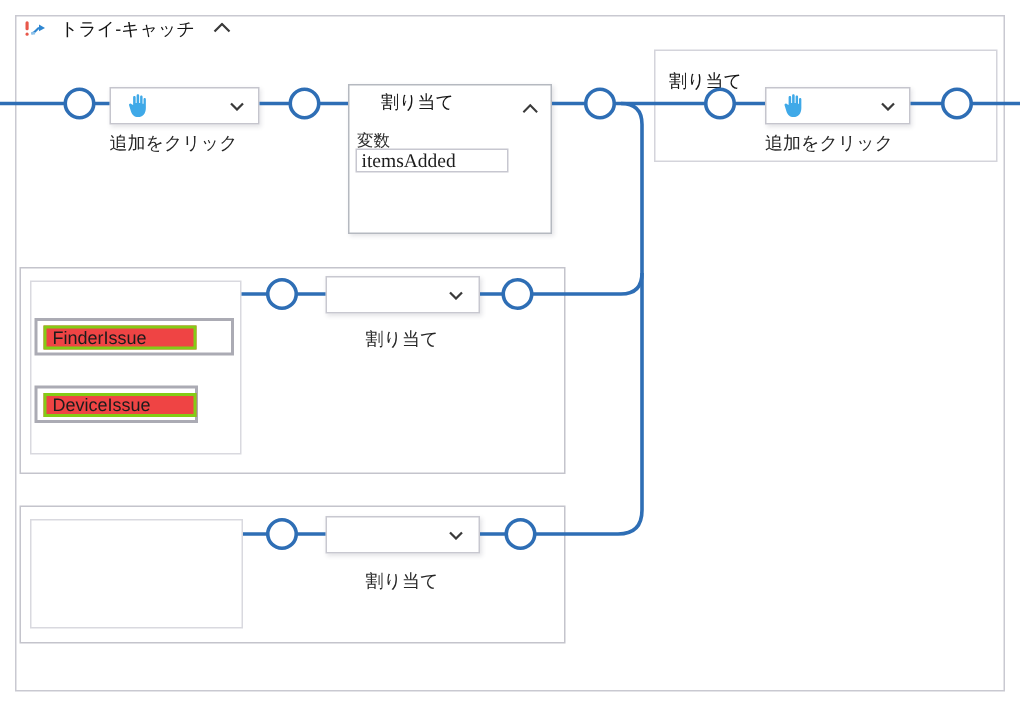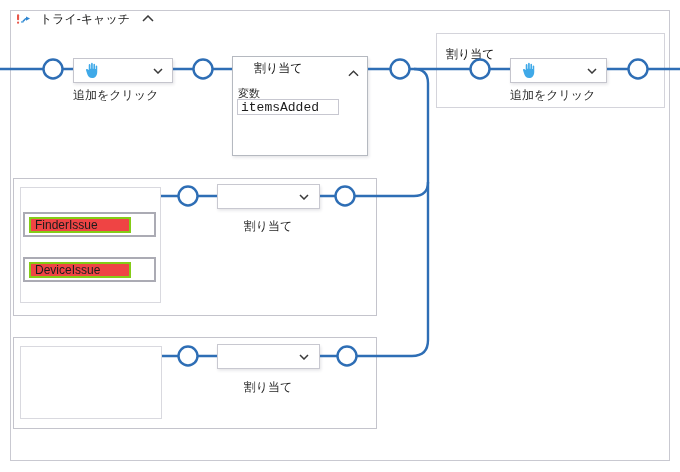--- a/index.html
+++ b/index.html
@@ -20,21 +20,21 @@
   .hand-btn{width:100px;height:25px;border:1px solid #c5c5cd;background:#fff;display:flex;align-items:center;
     justify-content:space-between;padding:0 9px;box-sizing:border-box;cursor:pointer;}
   .hint-label{font-size:12px;color:#262626;text-align:left;white-space:nowrap;}
   
   .assign-box{left:232px;top:56px;width:136px;height:100px;border:1px solid #b5b9c0;}
   .assign-head{position:relative;height:22px;display:flex;align-items:center;}
   .assign-title{margin-left:21px;font-size:12px;color:#141414;}
   .assign-head .chev{position:absolute;right:8px;top:6px;cursor:pointer;}
   .field-label{font-size:11px;color:#2e2e2e;white-space:nowrap;}
   .text-input{box-sizing:border-box;width:102px;height:16px;border:1px solid #c7c7d0;background:#fff;
-    font-family:Liberation Mono, monospace;font-size:13px;color:#1c1c1c;padding:0 3px;outline:none;}
+    font-family:Liberation Serif, serif;font-size:13px;color:#1c1c1c;padding:0 3px;outline:none;}
   
   .finally-box{left:436px;top:33px;width:229px;height:75px;border:1px solid #d4d4db;background:#fff;box-sizing:border-box;}
   .finally-title{left:446px;top:46px;font-size:12px;color:#141414;}
   
   .catch-box{border:1.5px solid #c4c4cc;background:#fff;box-sizing:border-box;}
   .catch-inner{border:1px solid #d9d9df;background:#fff;box-sizing:border-box;}
   .exc-field{border:2px solid #ababb4;background:#fff;box-sizing:border-box;display:flex;align-items:center;padding-left:4px;}
   .exc-input{box-sizing:border-box;width:102px;height:16px;border:2px solid #84cc16;background:#ef4444;
     font-family:"Liberation Sans","DejaVu Sans",sans-serif;font-size:12px;color:#1c1c1c;padding:0 4px;outline:none;}
   
@@ -111,21 +111,21 @@
         </svg>
     </span>
   </div>
   <div class="abs hint-label" style="left:510px;top:87px;width:97px;">追加をクリック</div>
 
   <div class="abs catch-box" style="left:13px;top:178px;width:364px;height:138px;"></div>
   <div class="abs catch-inner" style="left:20px;top:187px;width:141px;height:116px;"></div>
   <div class="abs exc-field" style="left:23px;top:212px;width:133px;height:25px;">
     <input class="exc-input" value="FinderIssue" style="">
   </div>
-  <div class="abs exc-field" style="left:23px;top:257px;width:133px;height:25px;">
+  <div class="abs exc-field" style="left:23px;top:257px;width:109px;height:25px;">
     <input class="exc-input" value="DeviceIssue" style="">
   </div>
   <div class="abs dropdown shadow" style="left:217px;top:184px;">
     <span style="display:inline-flex;">
       <svg width="10" height="6" viewBox="0 0 10 6">
           <polyline points="1,1 5,5 9,1" fill="none" stroke="#3a3a3a" stroke-width="1.5"></polyline>
         </svg>
     </span>
   </div>
   <div class="abs dd-label" style="left:215px;top:218px;width:106px;">割り当て</div>

